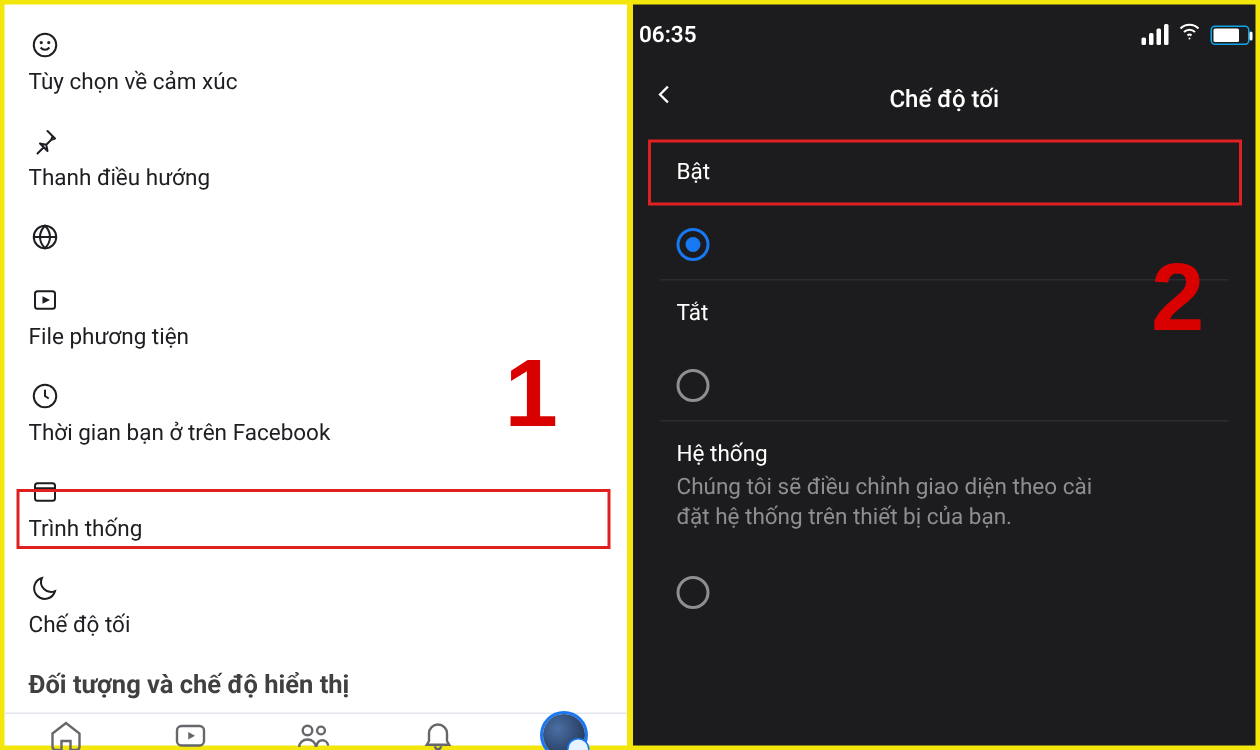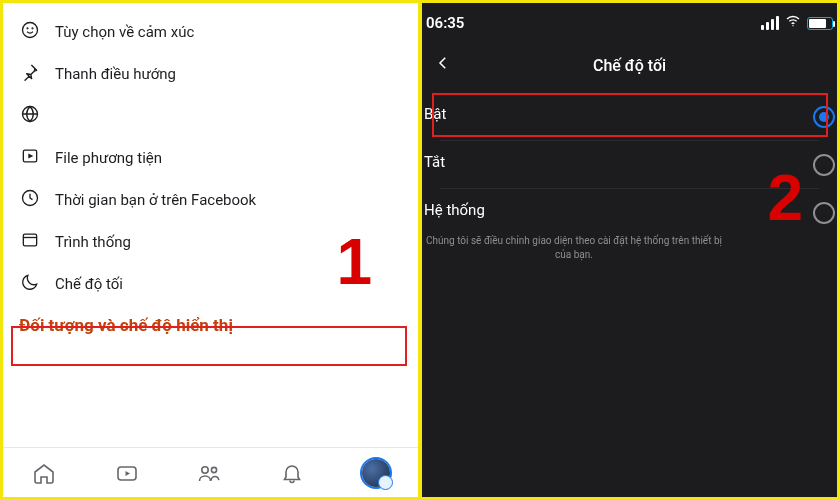--- a/index.html
+++ b/index.html
@@ -28,38 +28,39 @@
     border-left-width: 2px;
     color: #fff;
     display: flex;
     flex-direction: column;
   }
 
   
   .settings-list { flex: 1; padding: 6px 0 0 0; }
   .settings-row {
     display: flex;
-    align-items: flex-end;
-    gap: 14px;
+    align-items: flex-start;
+    gap: 4px;
     padding: 10px 16px;
     font-size: 15px;
     color: #1c1e21;
     position: relative;
+    flex-direction: column;
   }
   .settings-row .icon { width: 22px; height: 22px; display:flex; align-items:center; justify-content:center; color:#1c1e21; }
   .settings-row .icon svg { width: 20px; height: 20px; stroke: #1c1e21; fill: none; stroke-width:1.6; }
   .red-box {
     position: absolute;
     border: 2px solid #e02020;
     pointer-events: none;
   }
   .section-header {
     font-size: 17px;
     font-weight: 700;
-    color: #c2410c;
+    color: #404040;
     padding: 12px 16px 8px 16px;
   }
   .bottom-nav {
     height: 50px;
     border-top: 1px solid #e4e6eb;
     display: flex;
     justify-content: space-around;
     align-items: center;
   }
   .bottom-nav .nav-icon { width: 26px; height:26px; display:flex; align-items:center; justify-content:center; color:#65676b; }
@@ -114,25 +115,26 @@
     height: 44px;
     justify-content:center;
   }
   .right-header .back { position:absolute; left:12px; top:50%; transform:translateY(-50%); color:#fff; }
   .right-header .back svg{width:18px;height:18px;stroke:#fff;fill:none;stroke-width:2;}
   .right-header .title { font-size:16px; font-weight:500; color:#fff; }
 
   .option-list { padding-top: 6px; }
   .option-row {
     display:flex; align-items:flex-start; justify-content:space-between;
-    padding: 12px 2px;
+    padding: 12px 29px;
     gap: 28px;
+    flex-direction: column;
   }
   .option-label { font-size:15px; color:#fff; }
-  .option-desc { font-size:10px; color:#8e8e93; margin-top:15px; line-height:1.35; max-width:300px;text-align:center;}
+  .option-desc { font-size:15px; color:#8e8e93; margin-top:3px; line-height:1.35; max-width:300px;}
   .radio {
     width:22px; height:22px; border-radius:50%;
     border:2px solid #8e8e93; flex-shrink:0;
     display:flex; align-items:center; justify-content:center;
     margin-top:1px;
   }
   .radio.selected { border-color:#1877f2; }
   .radio.selected::after{ content:""; width:10px; height:10px; border-radius:50%; background:#1877f2; }
   .divider { height:1px; background:#2c2c2e; margin:0 18px; }
 </style>

